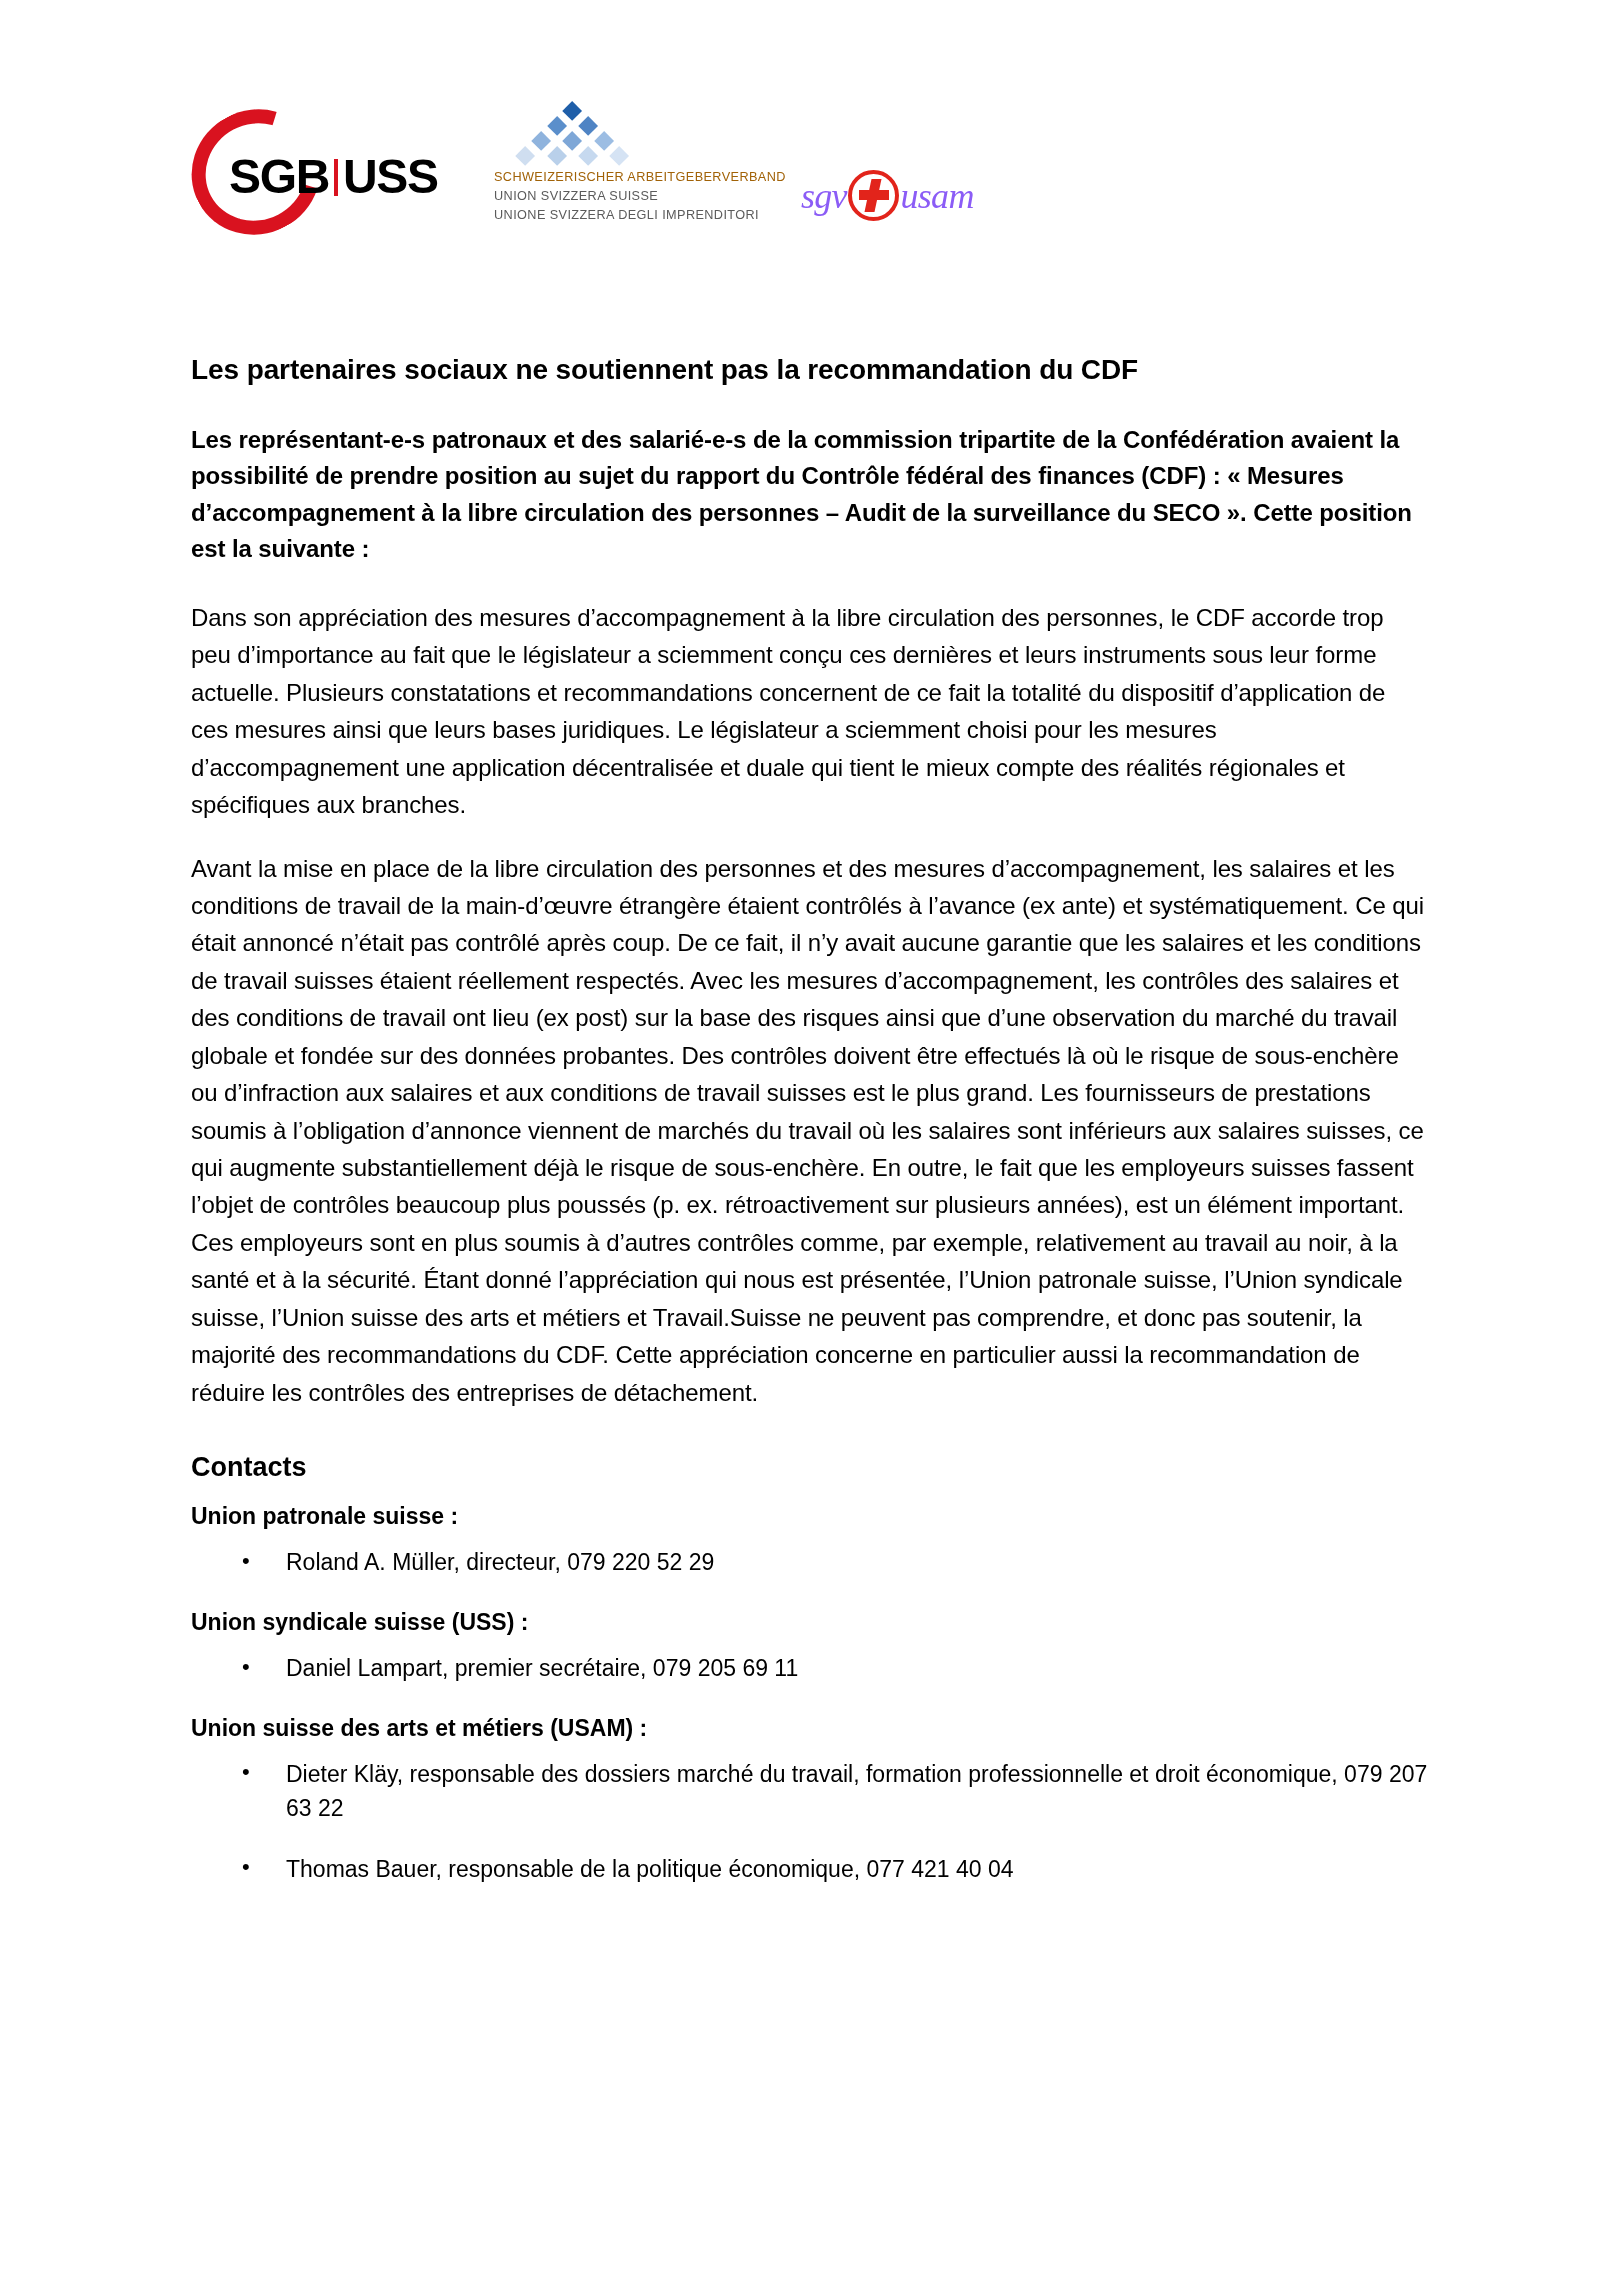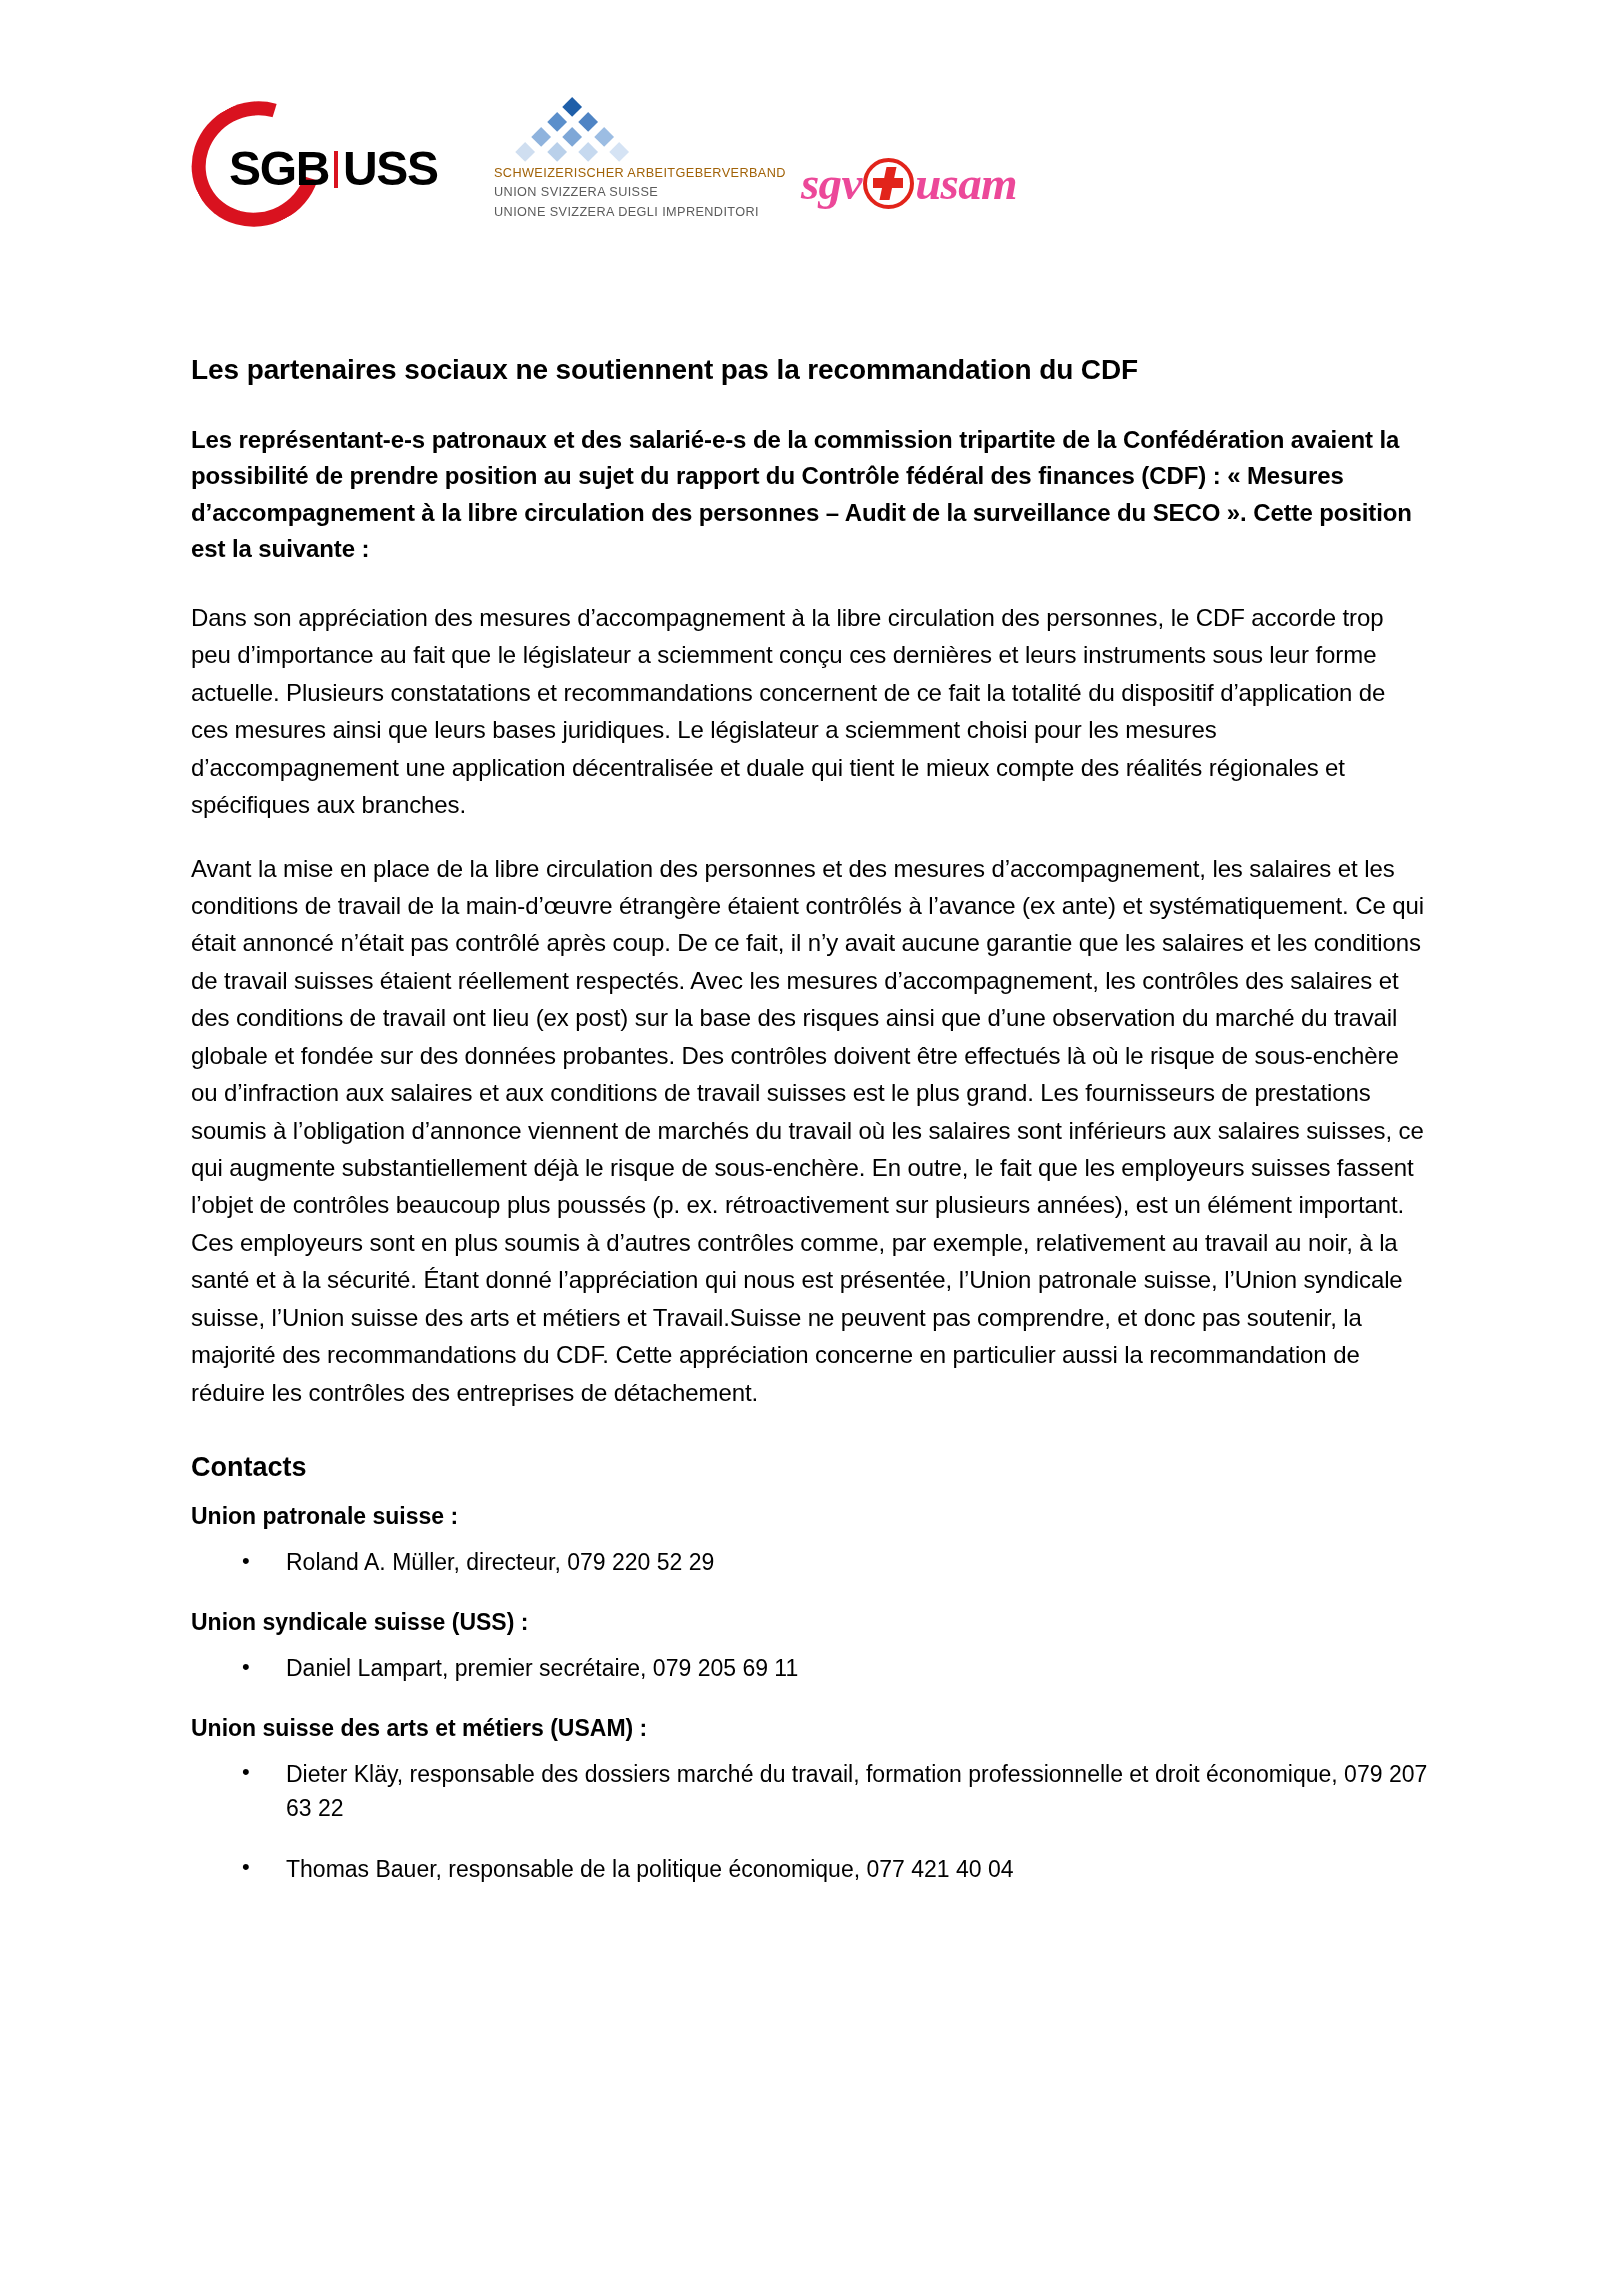--- a/index.html
+++ b/index.html
@@ -21,21 +21,21 @@
   }
 
   
   .logo-band {
     position: absolute;
     left: 191px;
     top: 91px;
     width: 1238px;
     height: 150px;
     display: flex;
-    align-items: center;
+    align-items: flex-end;
     gap: 46px;
   }
 
   
   .logo-sgb {
     position: relative;
     width: 257px;
     height: 134px;
     flex: 0 0 auto;
   }
@@ -107,23 +107,23 @@
     width: 287px;
     height: 91px;
     flex: 0 0 auto;
     padding-top: 34px;
     display: flex;
     align-items: center;
   }
   .sgv-word {
     font-family: "Liberation Serif", serif;
     font-style: italic;
-    font-weight: bold;
-    font-size: 47px;
-    color: #ec4899;
+    font-weight: normal;
+    font-size: 36px;
+    color: #8b5cf6;
     letter-spacing: -0.7px;
     line-height: 1;
   }
   .sgv-mark {
     position: relative;
     width: 51px;
     height: 51px;
     margin: 0 1.3px;
     flex: 0 0 auto;
   }

